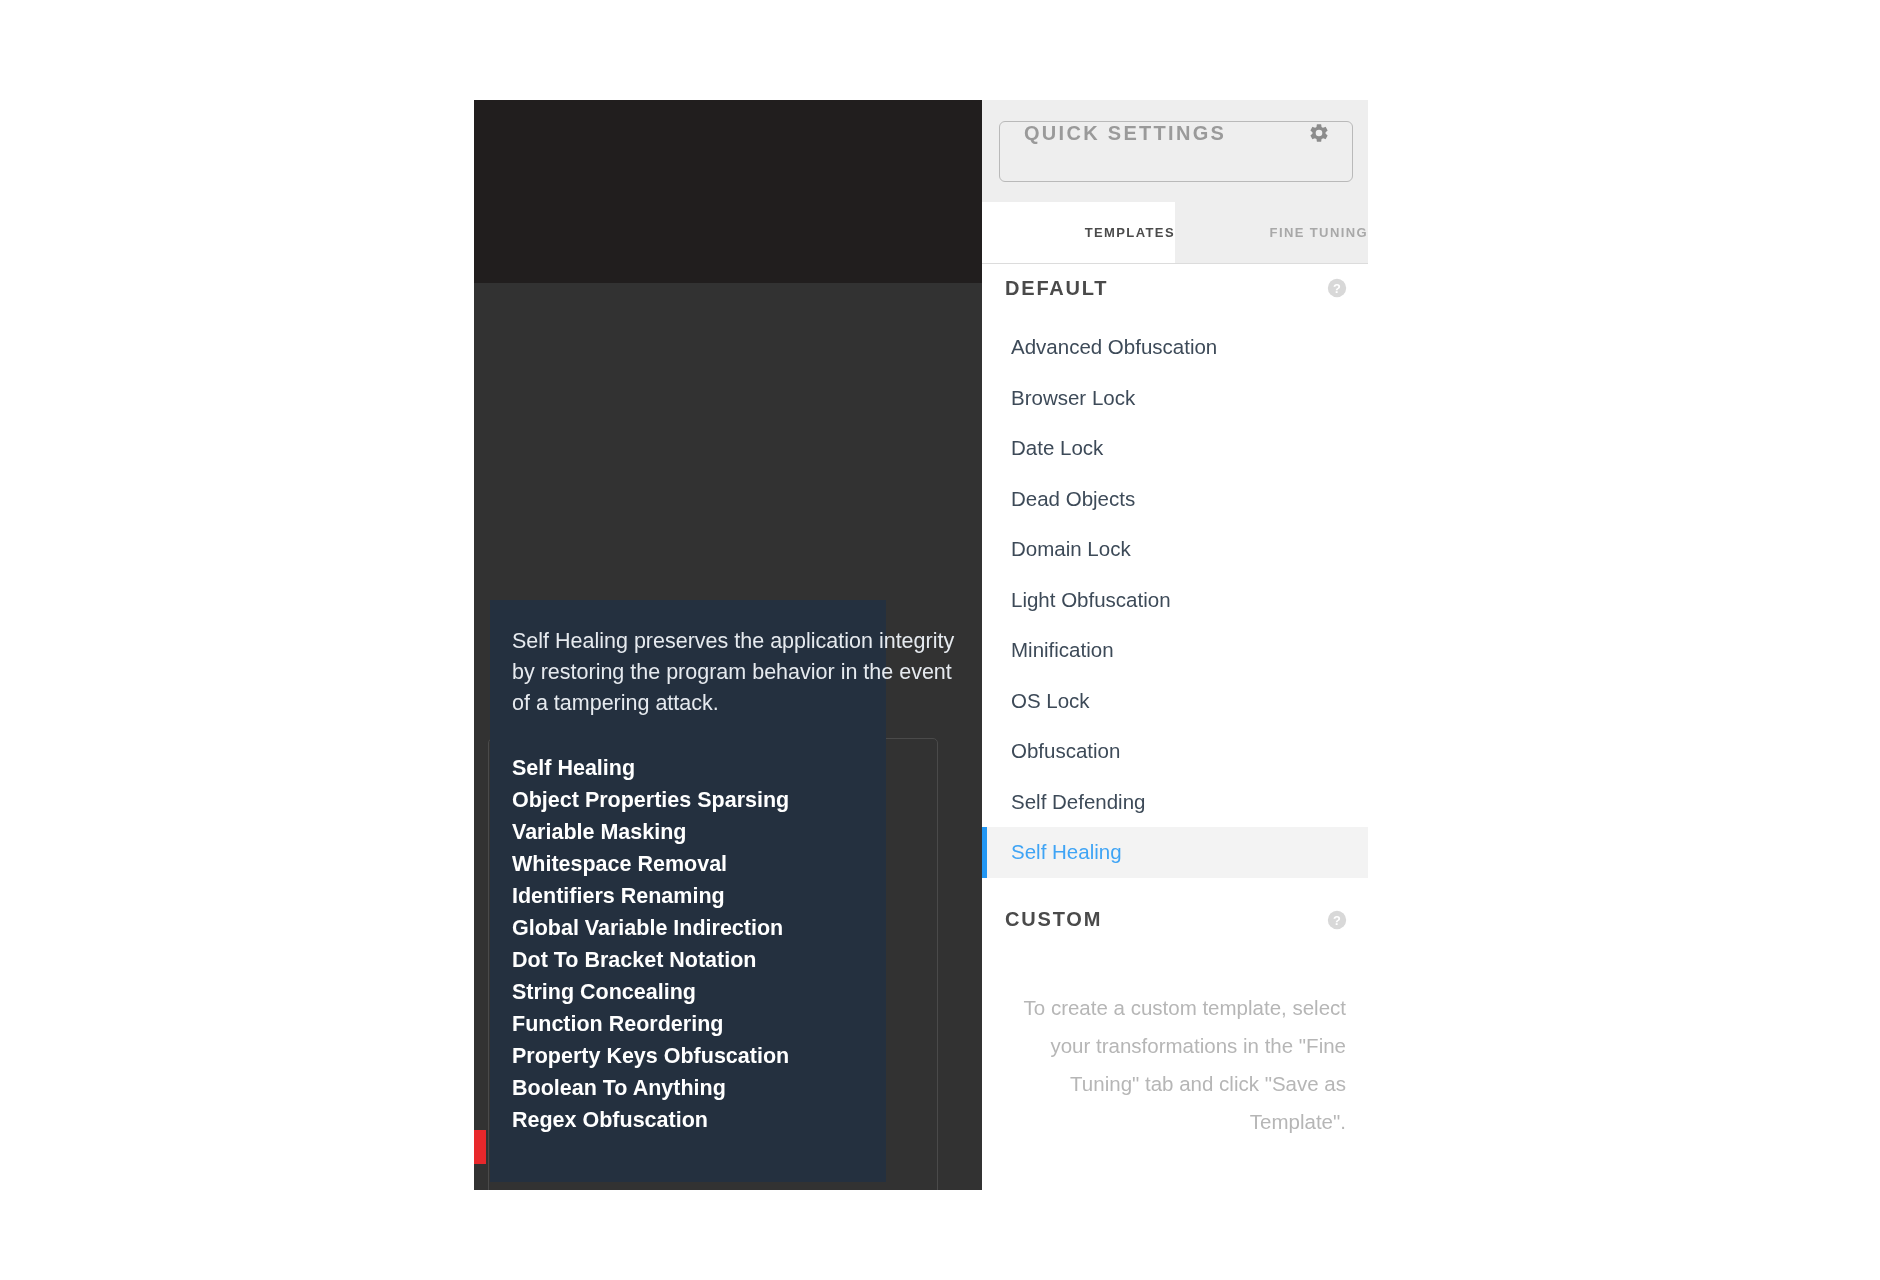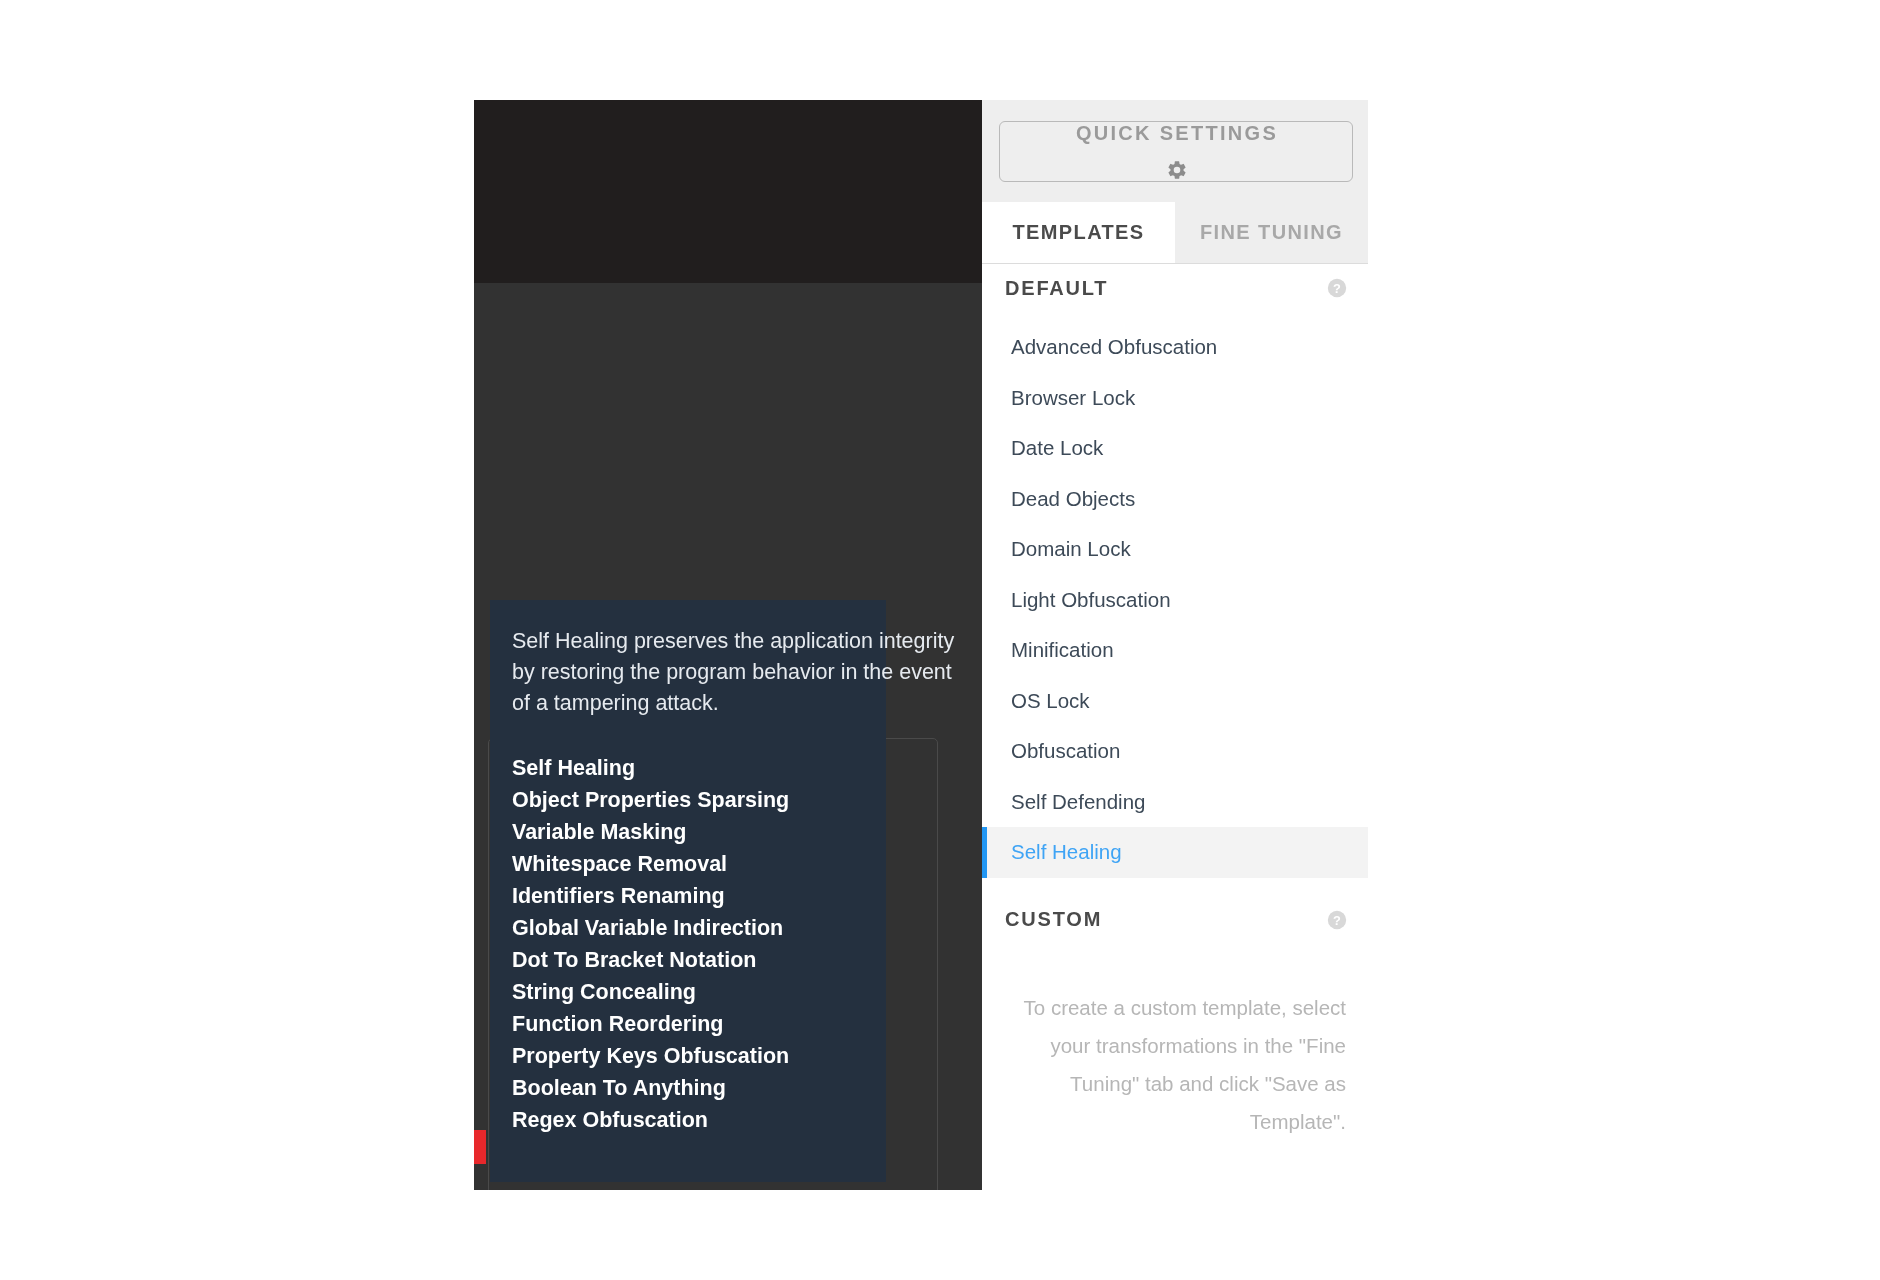--- a/index.html
+++ b/index.html
@@ -109,23 +109,21 @@
   .quick-settings-box {
     position: absolute;
     left: 17px;
     top: 21px;
     width: 354px;
     height: 61px;
     border: 1px solid #b9b9b9;
     border-radius: 6px;
     background: #eeeeee;
     display: flex;
-    align-items: center;
     padding: 0 22px 0 24px;
-    flex-direction: column;
   }
   .quick-settings-label {
     color: #9a9a9a;
     font-size: 20px;
     letter-spacing: 2.3px;
     font-weight: bold;
     flex: 1;
   }
   .gear-icon { display: block; width: 22px; height: 22px; }
 
@@ -136,22 +134,22 @@
     width: 386px;
     height: 62px;
     background: #eeeeee;
     display: flex;
     border-bottom: 1px solid #dcdcdc;
   }
   .tab {
     flex: 1;
     display: flex;
     align-items: center;
-    justify-content: center;
-    font-size: 20px;
+    justify-content: flex-end;
+    font-size: 13px;
     letter-spacing: 1.4px;
     font-weight: bold;
     cursor: pointer;
   }
   .tab.active {
     background: #ffffff;
     color: #4b4b4b;
   }
   .tab.inactive {
     background: #eeeeee;

